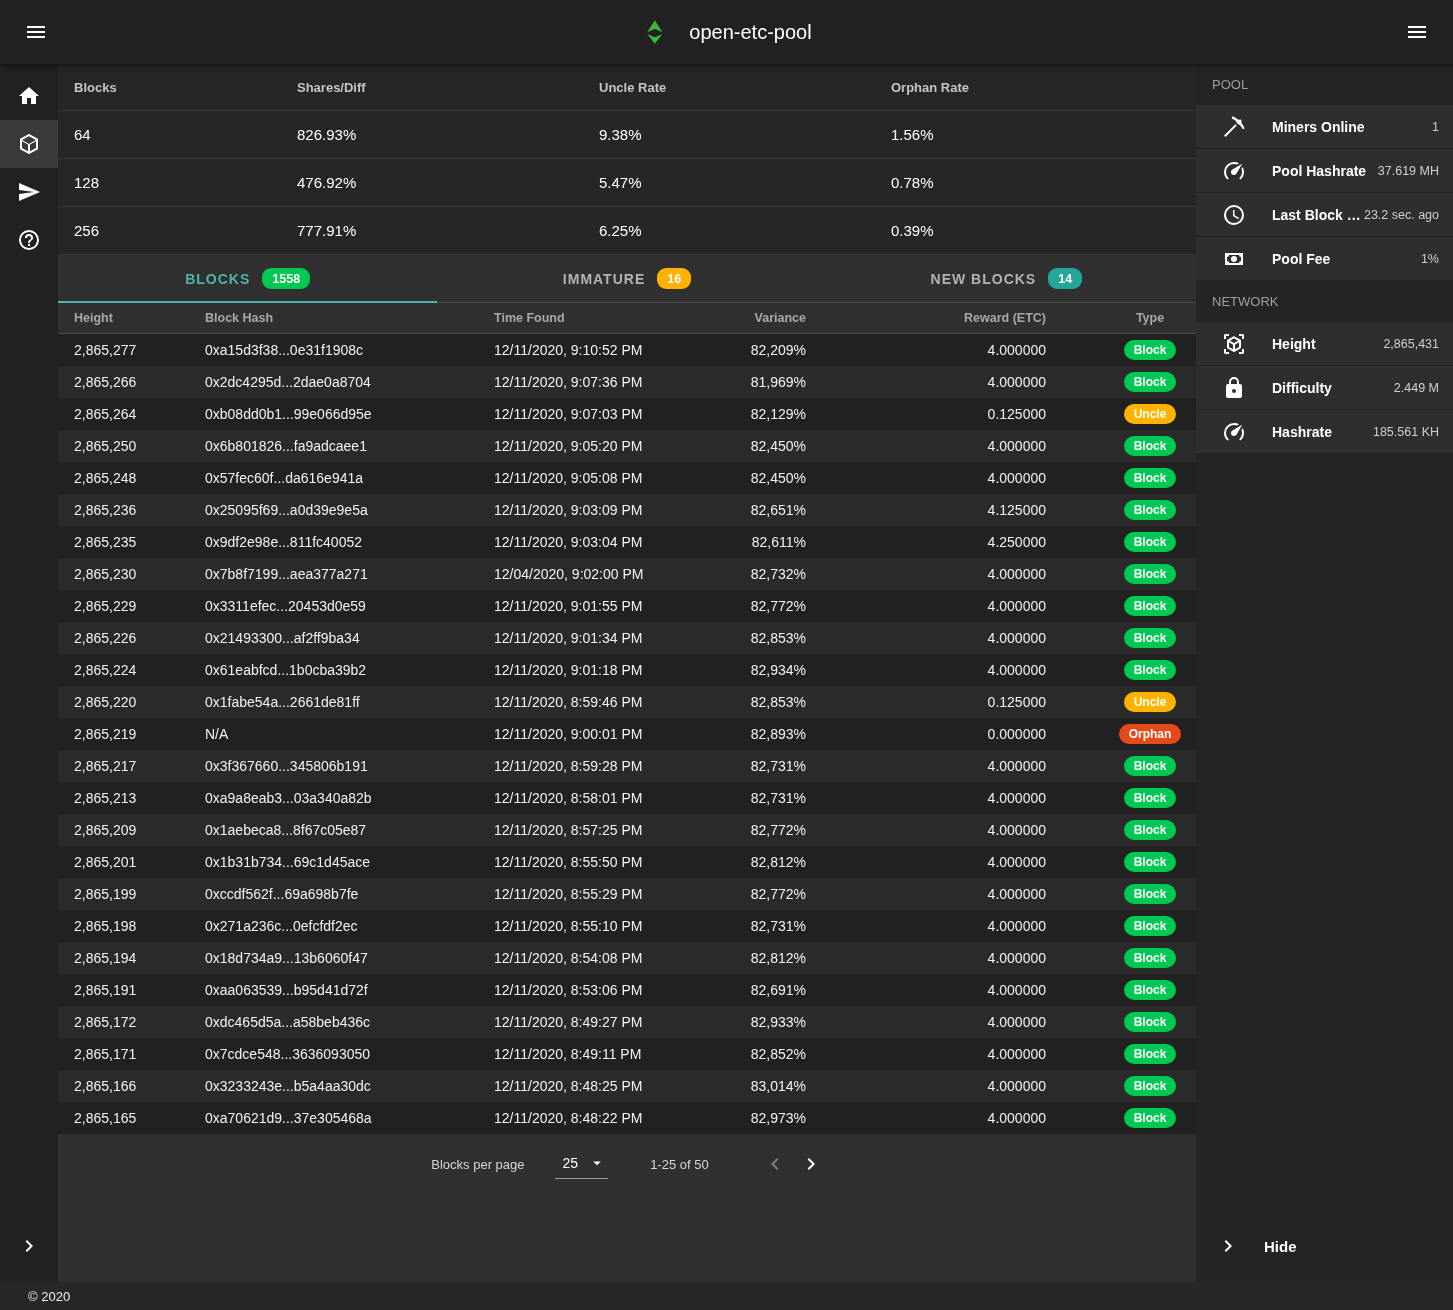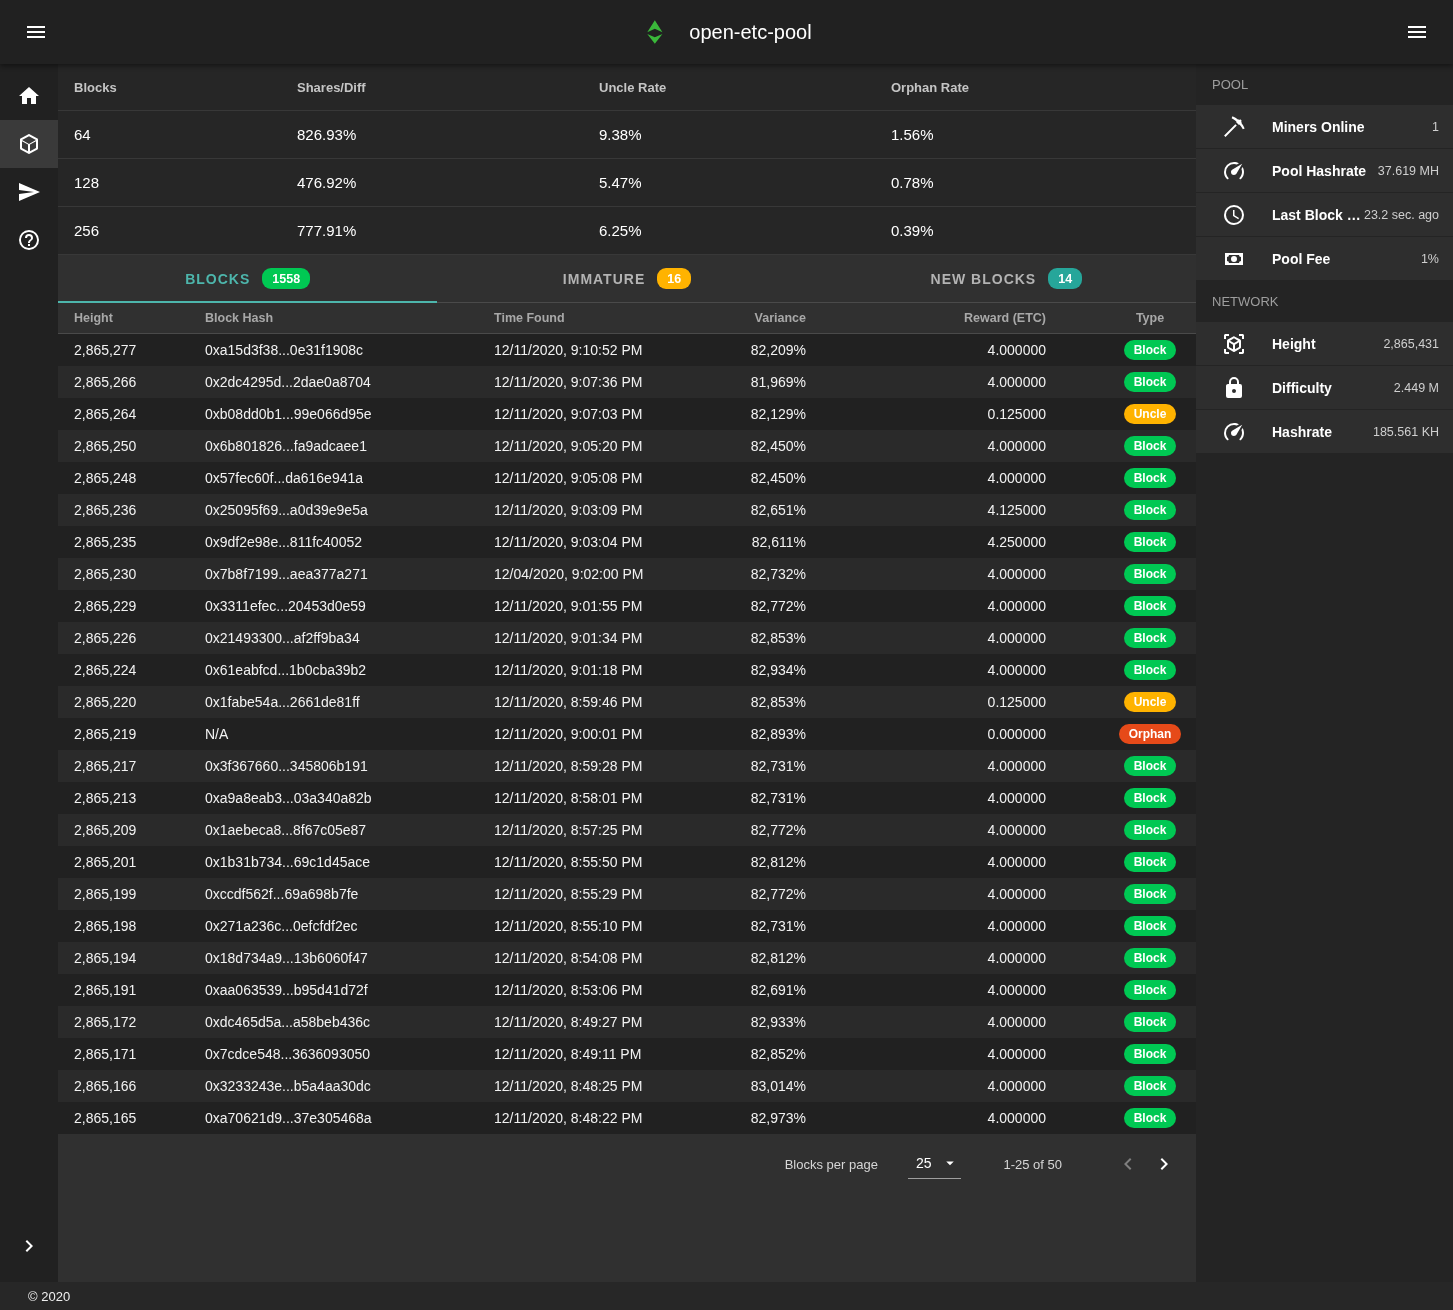--- a/index.html
+++ b/index.html
@@ -57,21 +57,21 @@
   .t-grid { display: grid; grid-template-columns: 131px 289px 250px 90px 240px 1fr; align-items: center; }
   .t-head { height: 31px; background: #303030; border-bottom: 1px solid #4a4a4a; }
   .t-head .t-cell { font-size: 12.5px; font-weight: bold; color: #a8a8a8; }
   .t-row { height: 32px; font-size: 14px; color: #f2f2f2; cursor: pointer; }
   .t-row:nth-child(odd)  { background: #212121; }
   .t-row:nth-child(even) { background: #2a2a2a; }
   .t-cell { padding-left: 16px; white-space: nowrap; }
   .t-cell.right  { text-align: right; padding-left: 0; padding-right: 12px; }
   .t-cell.center { padding-left: 46px; display: flex; justify-content: center; }
 
-  .pagination { height: 60px; display: flex; align-items: center; justify-content: flex-end; padding-right: 14px; font-size: 13px; color: #d6d6d6; padding-left: 20px; }
+  .pagination { height: 60px; display: flex; align-items: center; justify-content: center; padding-right: 14px; font-size: 13px; color: #d6d6d6; padding-left: 20px; }
   .pp-label { margin-right: 30px; }
   .pp-select { display: flex; align-items: center; gap: 10px; border-bottom: 1px solid #9e9e9e;
                padding: 4px 2px 6px 8px; color: #fff; font-size: 14px; cursor: pointer; margin-right: 42px; }
   .pp-range { margin-right: 48px; }
   .page-btn { width: 36px; height: 36px; display: flex; align-items: center; justify-content: center; cursor: pointer; border-radius: 50%; }
   .page-btn.disabled { opacity: .38; cursor: default; }
 
   
   .right-panel { flex: 0 0 257px; width: 257px; background: #242424; display: flex; flex-direction: column; }
   .panel-section-title { height: 41px; display: flex; align-items: center; padding: 0 16px; font-size: 13px; color: #9e9e9e; }
@@ -561,20 +561,28 @@
           <div class="panel-item">
             <span class="icon">
               <svg width="24" height="24" viewBox="0 0 24 24">
                 <path fill="#fff" d="M12,16A3,3 0 0,1 9,13C9,11.88 9.61,10.9 10.5,10.39L20.21,4.77L14.68,14.35C14.18,15.33 13.17,16 12,16M12,3C13.81,3 15.5,3.5 16.97,4.32L14.87,5.53C14,5.19 13,5 12,5A8,8 0 0,0 4,13C4,15.21 4.89,17.21 6.34,18.65H6.35C6.74,19.04 6.74,19.67 6.35,20.06C5.96,20.45 5.32,20.45 4.93,20.07V20.07C3.12,18.26 2,15.76 2,13A10,10 0 0,1 12,3M22,13C22,15.76 20.88,18.26 19.07,20.07V20.07C18.68,20.45 18.05,20.45 17.66,20.06C17.27,19.67 17.27,19.04 17.66,18.65V18.65C19.11,17.2 20,15.21 20,13C20,12 19.81,11 19.46,10.1L20.67,8C21.5,9.5 22,11.18 22,13Z"></path>
               </svg>
             </span>
             <span class="panel-label">Hashrate</span>
             <span class="panel-value">185.561 KH</span>
           </div>
         </div>
+      <div class="hide-row">
+        <span class="icon">
+            <svg width="24" height="24" viewBox="0 0 24 24">
+              <path fill="#fff" d="M8.59,16.58L13.17,12L8.59,7.41L10,6L16,12L10,18L8.59,16.58Z"></path>
+            </svg>
+          </span>
+        <span class="hide-label">Hide</span>
+      </div>
     </aside>
 
   </div>
 
   <footer class="footer">
     <span>© 2020</span>
   </footer>
 
 </div>
 

